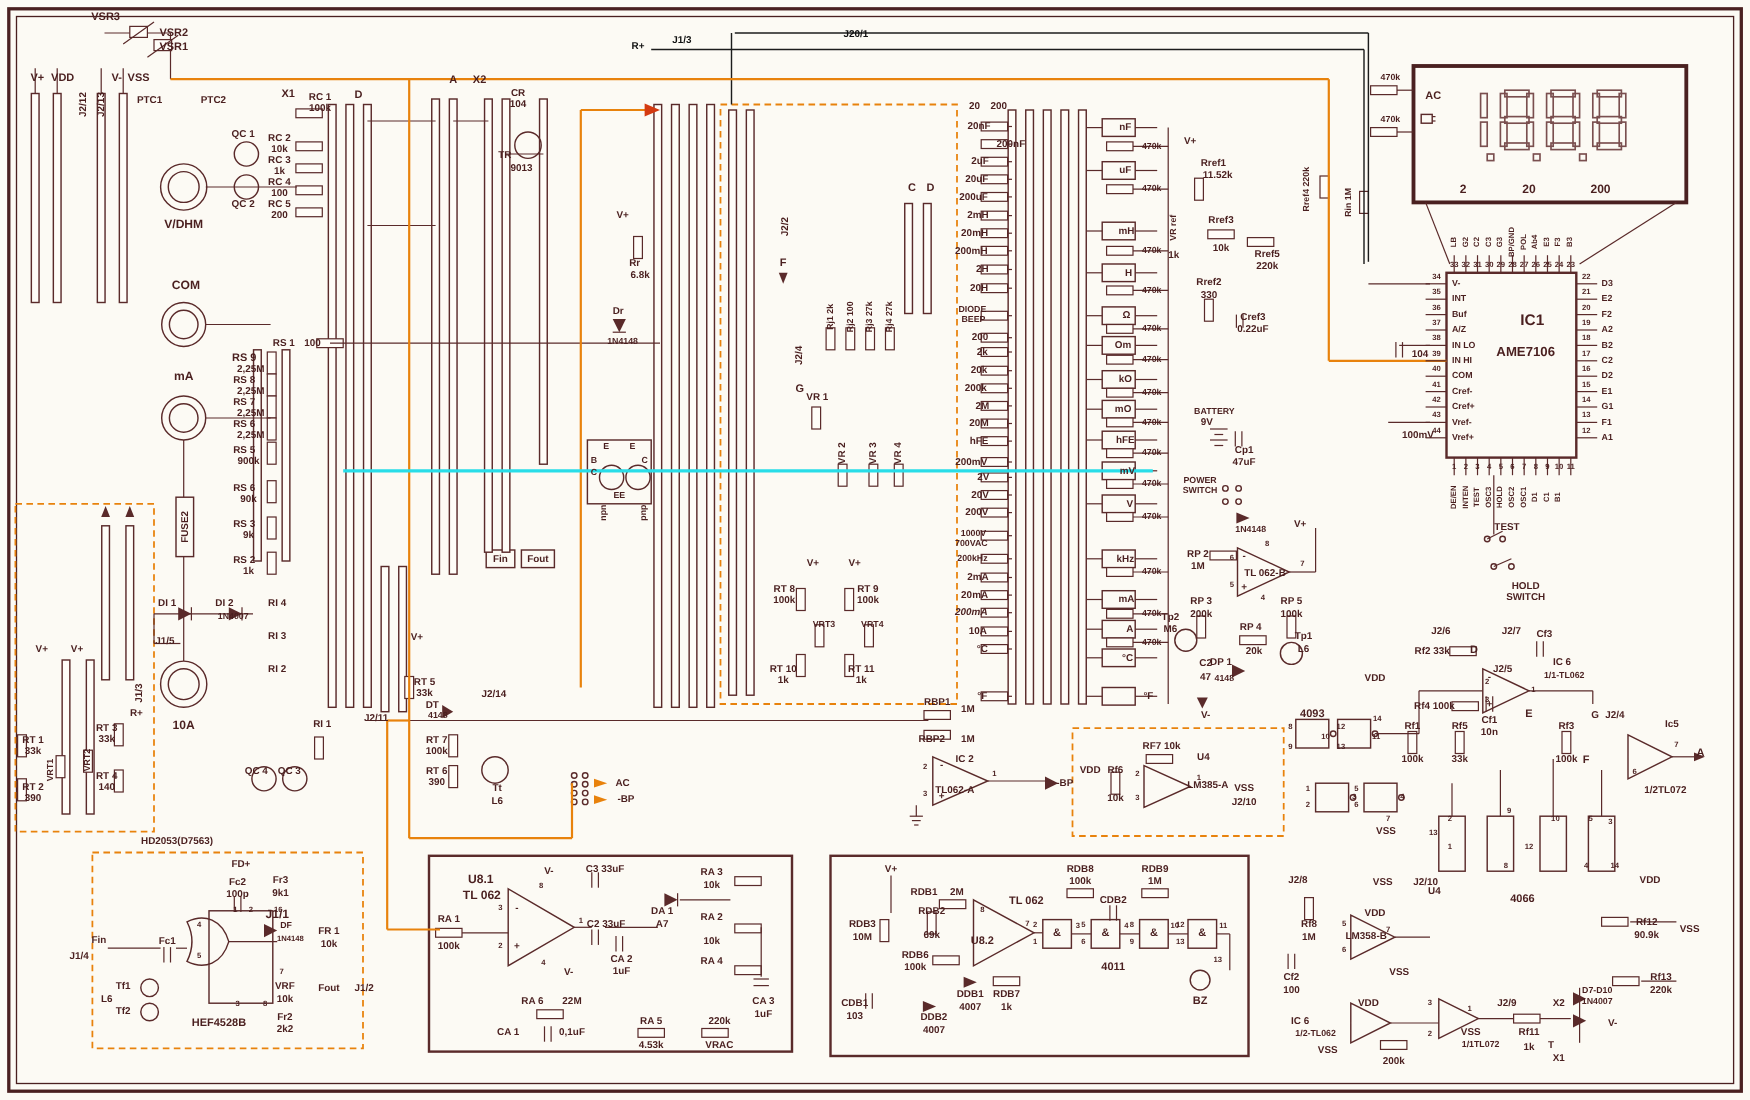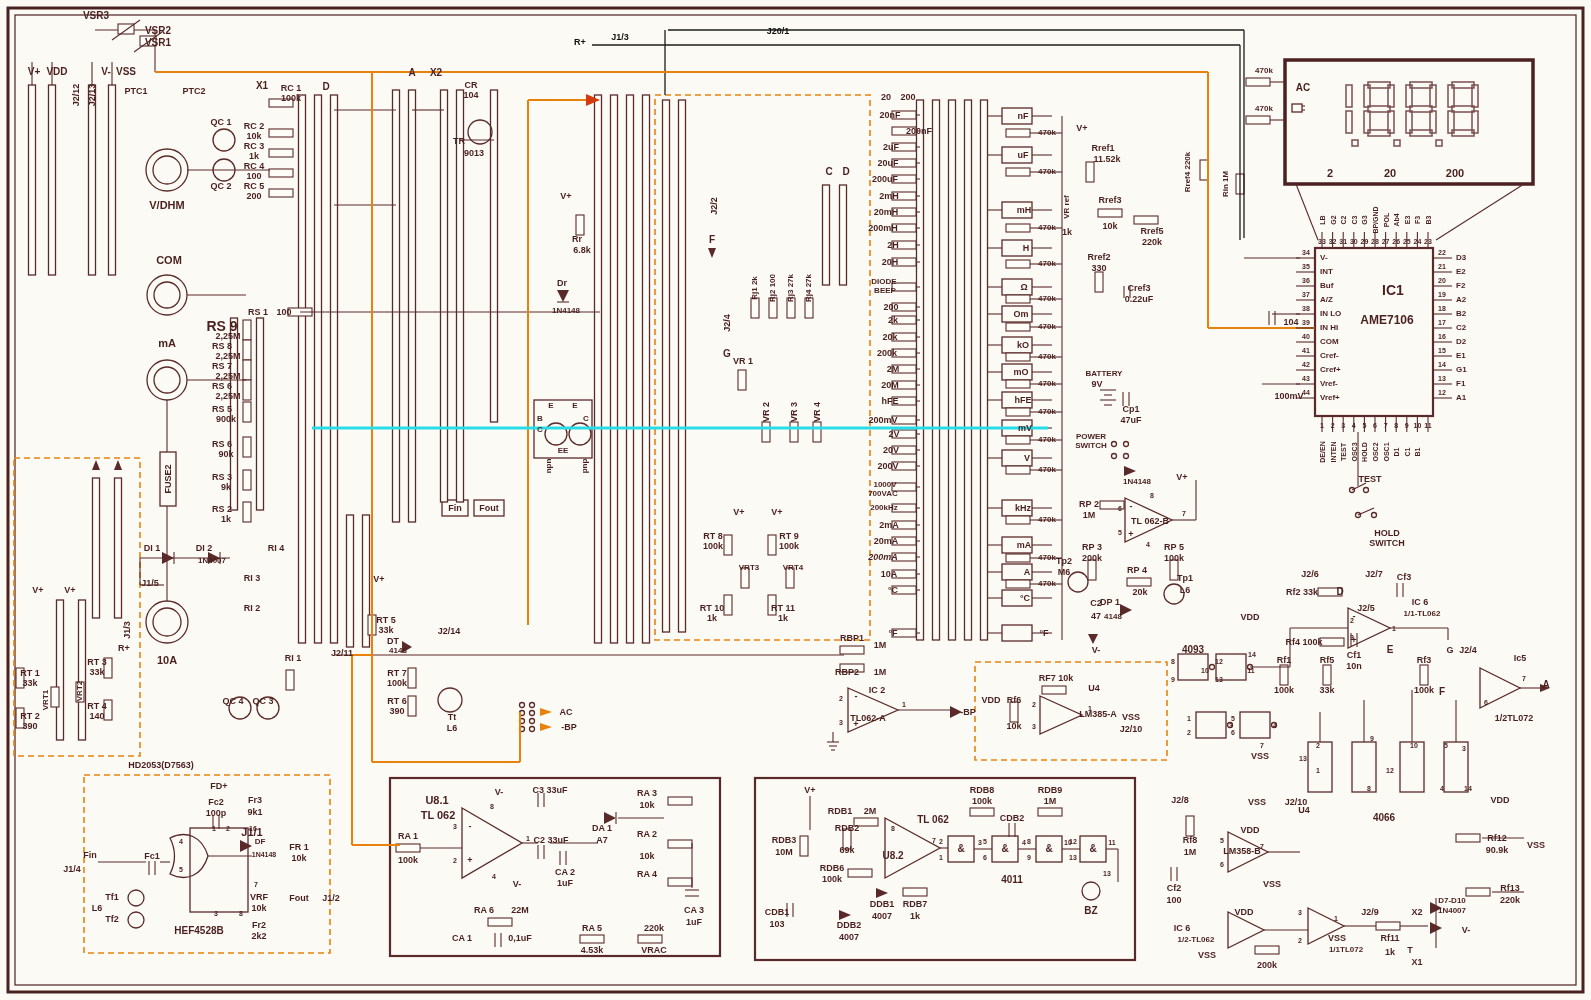--- a/index.html
+++ b/index.html
@@ -616,21 +616,21 @@
       <span class="lbl" style="left: 254px; top: 166px; font-size: 9px; transform: translate(-50%, -50%);">RC 4</span>
       <span class="lbl" style="left: 254px; top: 176px; font-size: 9px; transform: translate(-50%, -50%);">100</span>
       <span class="lbl" style="left: 254px; top: 186px; font-size: 9px; transform: translate(-50%, -50%);">RC 5</span>
       <span class="lbl" style="left: 254px; top: 196px; font-size: 9px; transform: translate(-50%, -50%);">200</span>
       <span class="lbl" style="left: 471px; top: 85px; font-size: 9px; transform: translate(-50%, -50%);">CR</span>
       <span class="lbl" style="left: 471px; top: 95px; font-size: 9px; transform: translate(-50%, -50%);">104</span>
       <span class="lbl" style="left: 459px; top: 141px; font-size: 9px; transform: translate(-50%, -50%);">TR</span>
       <span class="lbl" style="left: 474px; top: 153px; font-size: 9px; transform: translate(-50%, -50%);">9013</span>
       <span class="lbl" style="left: 258px; top: 312px; font-size: 9px; transform: translate(-50%, -50%);">RS 1</span>
       <span class="lbl" style="left: 284px; top: 312px; font-size: 9px; transform: translate(-50%, -50%);">100</span>
-      <span class="lbl" style="left: 222px; top: 326px; font-size: 14px; transform: translate(-50%, -50%);">RS 9</span>
+      <span class="lbl" style="left: 222px; top: 326px; font-size: 10px; transform: translate(-50%, -50%);">RS 9</span>
       <span class="lbl" style="left: 228px; top: 336px; font-size: 9px; transform: translate(-50%, -50%);">2,25M</span>
       <span class="lbl" style="left: 222px; top: 346px; font-size: 9px; transform: translate(-50%, -50%);">RS 8</span>
       <span class="lbl" style="left: 228px; top: 356px; font-size: 9px; transform: translate(-50%, -50%);">2,25M</span>
       <span class="lbl" style="left: 222px; top: 366px; font-size: 9px; transform: translate(-50%, -50%);">RS 7</span>
       <span class="lbl" style="left: 228px; top: 376px; font-size: 9px; transform: translate(-50%, -50%);">2,25M</span>
       <span class="lbl" style="left: 222px; top: 386px; font-size: 9px; transform: translate(-50%, -50%);">RS 6</span>
       <span class="lbl" style="left: 228px; top: 396px; font-size: 9px; transform: translate(-50%, -50%);">2,25M</span>
       <span class="lbl" style="left: 222px; top: 409px; font-size: 9px; transform: translate(-50%, -50%);">RS 5</span>
       <span class="lbl" style="left: 226px; top: 419px; font-size: 9px; transform: translate(-50%, -50%);">900k</span>
       <span class="lbl" style="left: 222px; top: 444px; font-size: 9px; transform: translate(-50%, -50%);">RS 6</span>
@@ -653,21 +653,21 @@
       <span class="lbl" style="left: 30px; top: 726px; font-size: 9px; transform: translate(-50%, -50%);">390</span>
       <span class="lbl" style="left: 97px; top: 662px; font-size: 9px; transform: translate(-50%, -50%);">RT 3</span>
       <span class="lbl" style="left: 97px; top: 672px; font-size: 9px; transform: translate(-50%, -50%);">33k</span>
       <span class="lbl" style="left: 80px; top: 691px; font-size: 8px; transform: translate(-50%, -50%) rotate(-90deg);">VRT2</span>
       <span class="lbl" style="left: 97px; top: 706px; font-size: 9px; transform: translate(-50%, -50%);">RT 4</span>
       <span class="lbl" style="left: 97px; top: 716px; font-size: 9px; transform: translate(-50%, -50%);">140</span>
       <span class="lbl" style="left: 124px; top: 648px; font-size: 9px; transform: translate(-50%, -50%);">R+</span>
       <span class="lbl" style="left: 127px; top: 630px; font-size: 9px; transform: translate(-50%, -50%) rotate(-90deg);">J1/3</span>
       <span class="lbl" style="left: 233px; top: 701px; font-size: 9px; transform: translate(-50%, -50%);">QC 4</span>
       <span class="lbl" style="left: 263px; top: 701px; font-size: 9px; transform: translate(-50%, -50%);">QC 3</span>
-      <span class="lbl" style="left: 252px; top: 548px; font-size: 9px; transform: translate(-50%, -50%); margin-left: 24px;">RI 4</span>
+      <span class="lbl" style="left: 252px; top: 548px; font-size: 9px; transform: translate(-50%, -50%);">RI 4</span>
       <span class="lbl" style="left: 252px; top: 578px; font-size: 9px; transform: translate(-50%, -50%);">RI 3</span>
       <span class="lbl" style="left: 252px; top: 608px; font-size: 9px; transform: translate(-50%, -50%);">RI 2</span>
       <span class="lbl" style="left: 293px; top: 658px; font-size: 9px; transform: translate(-50%, -50%);">RI 1</span>
       <span class="lbl" style="left: 342px; top: 653px; font-size: 9px; transform: translate(-50%, -50%);">J2/11</span>
       <span class="lbl" style="left: 386px; top: 620px; font-size: 9px; transform: translate(-50%, -50%);">RT 5</span>
       <span class="lbl" style="left: 386px; top: 630px; font-size: 9px; transform: translate(-50%, -50%);">33k</span>
       <span class="lbl" style="left: 393px; top: 641px; font-size: 9px; transform: translate(-50%, -50%);">DT</span>
       <span class="lbl" style="left: 398px; top: 651px; font-size: 8px; transform: translate(-50%, -50%);">4148</span>
       <span class="lbl" style="left: 449px; top: 631px; font-size: 9px; transform: translate(-50%, -50%);">J2/14</span>
       <span class="lbl" style="left: 397px; top: 673px; font-size: 9px; transform: translate(-50%, -50%);">RT 7</span>

